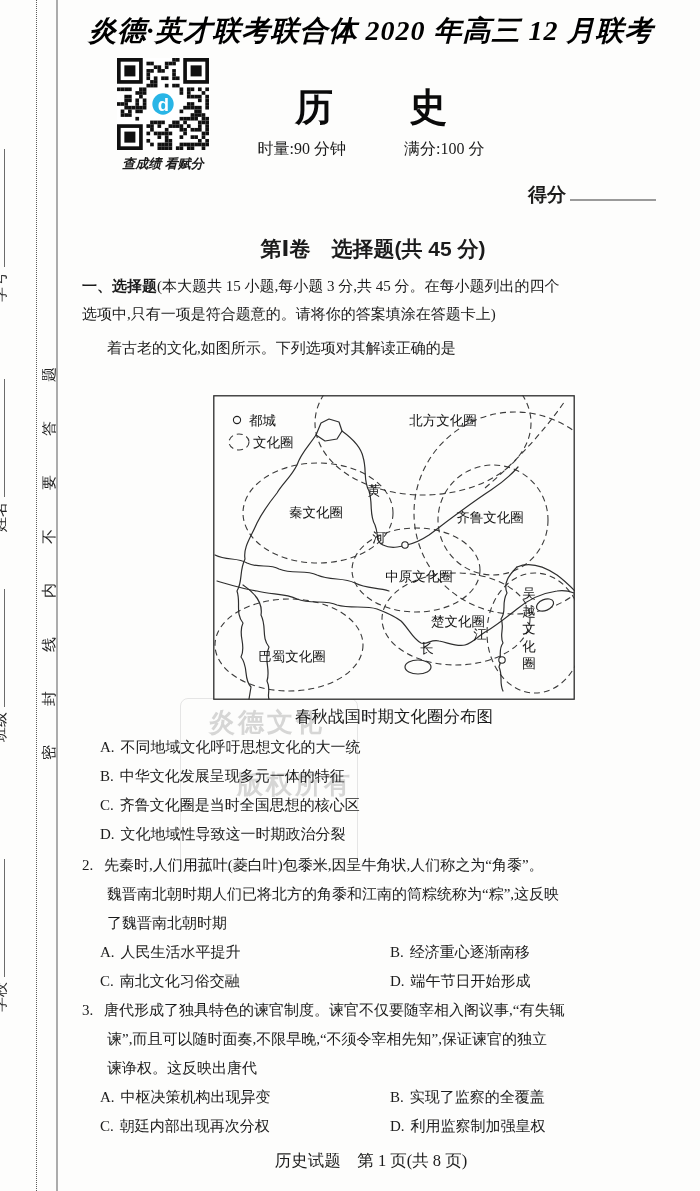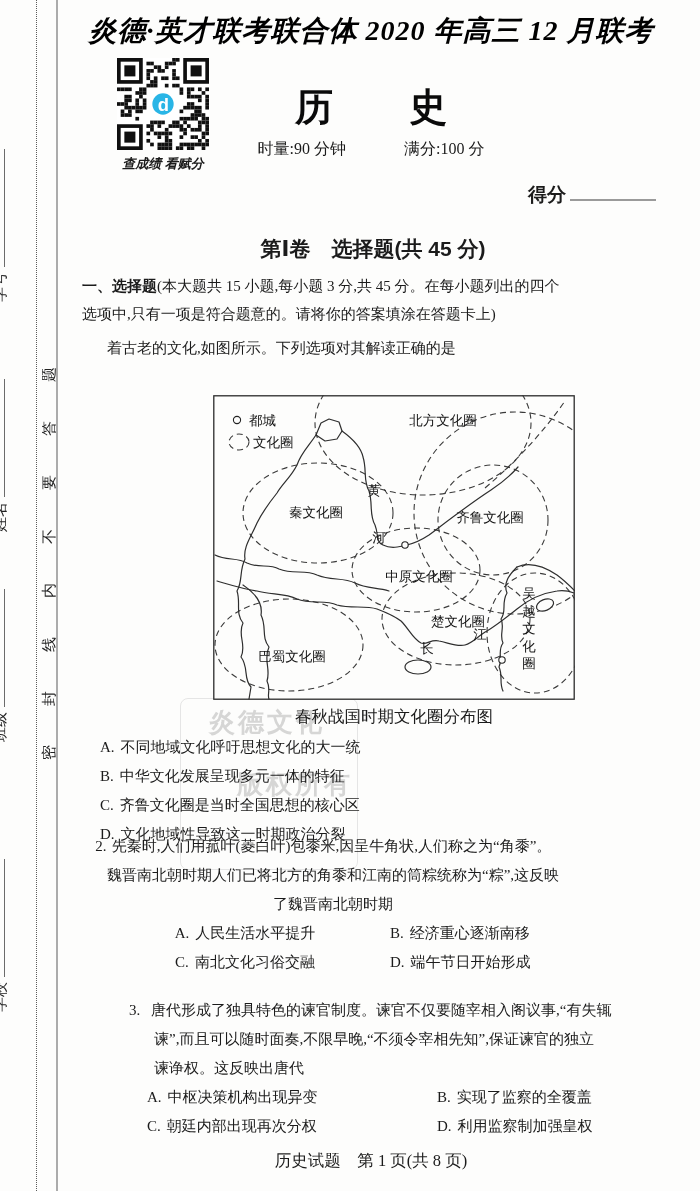--- a/index.html
+++ b/index.html
@@ -48,21 +48,21 @@
   .score-line { display:inline-block; width:86px; height:17px;
     border-bottom:2px solid #9a9a9a; }
   
   .section-title { position:absolute; left:84px; top:235px; width:578px; text-align:center;
     font-size:21px; font-weight:bold;
     font-family:"Liberation Sans","DejaVu Sans",sans-serif; white-space:nowrap; }
   .tline { white-space:nowrap; font-size:15px; line-height:29px; height:29px; }
   .intro { position:absolute; left:82px; top:271px; z-index:1; }
   .intro-prefix { font-weight:bold; font-family:"Liberation Sans","DejaVu Sans",sans-serif; }
   .question { position:absolute; left:82px; z-index:1; }
-  .q1 { top:334px; } .q2 { top:832px;text-align:center; } .q3 { top:996px;margin-left:47px; }
+  .q1 { top:334px; } .q2 { top:851px; } .q3 { top:996px; }
   .qnum { display:inline-block; width:22px; }
   .qcont { padding-left:25px; }
   .opts-single { position:absolute; left:100px; top:733px; z-index:1; }
   .opt-row { display:flex; }
   .opt-left { width:290px; }
   .opt-label { margin-right:6px; }
   .q-opts { margin-left:18px; }
   
   .map-figure { position:absolute; left:213px; top:395px; width:362px; height:305px; z-index:1; }
   .map-caption { position:absolute; left:213px; top:706px; width:362px; text-align:center;

